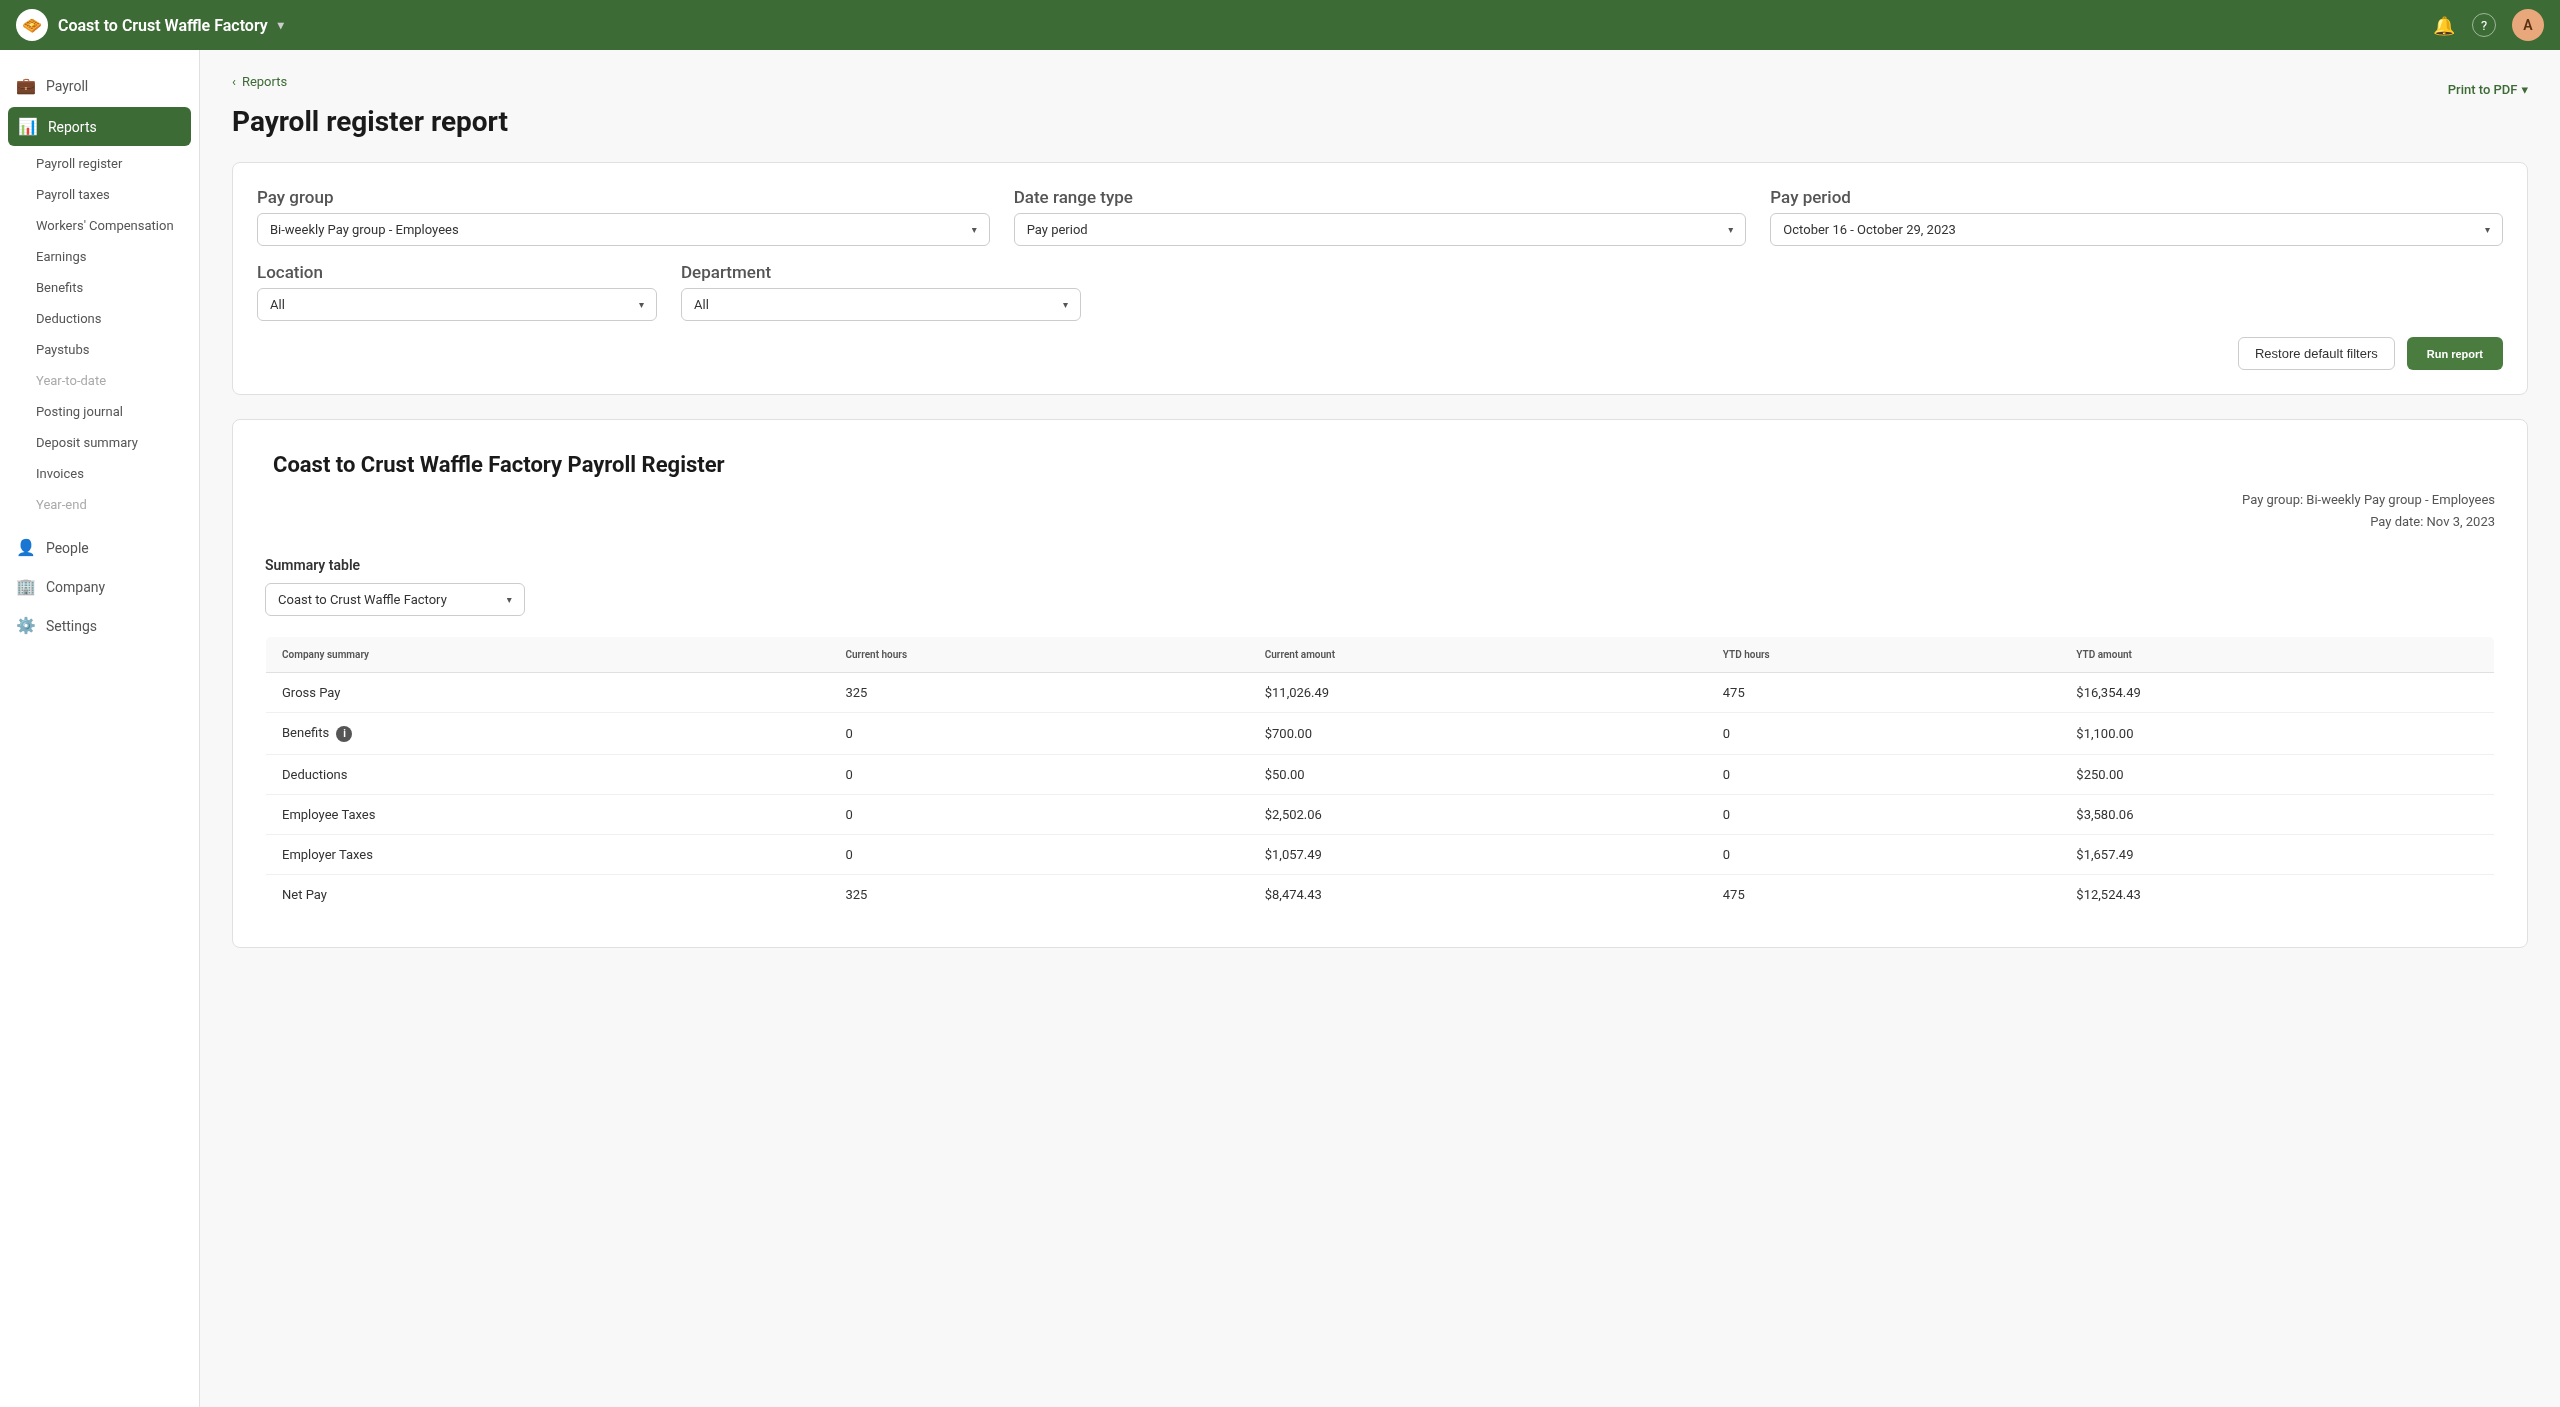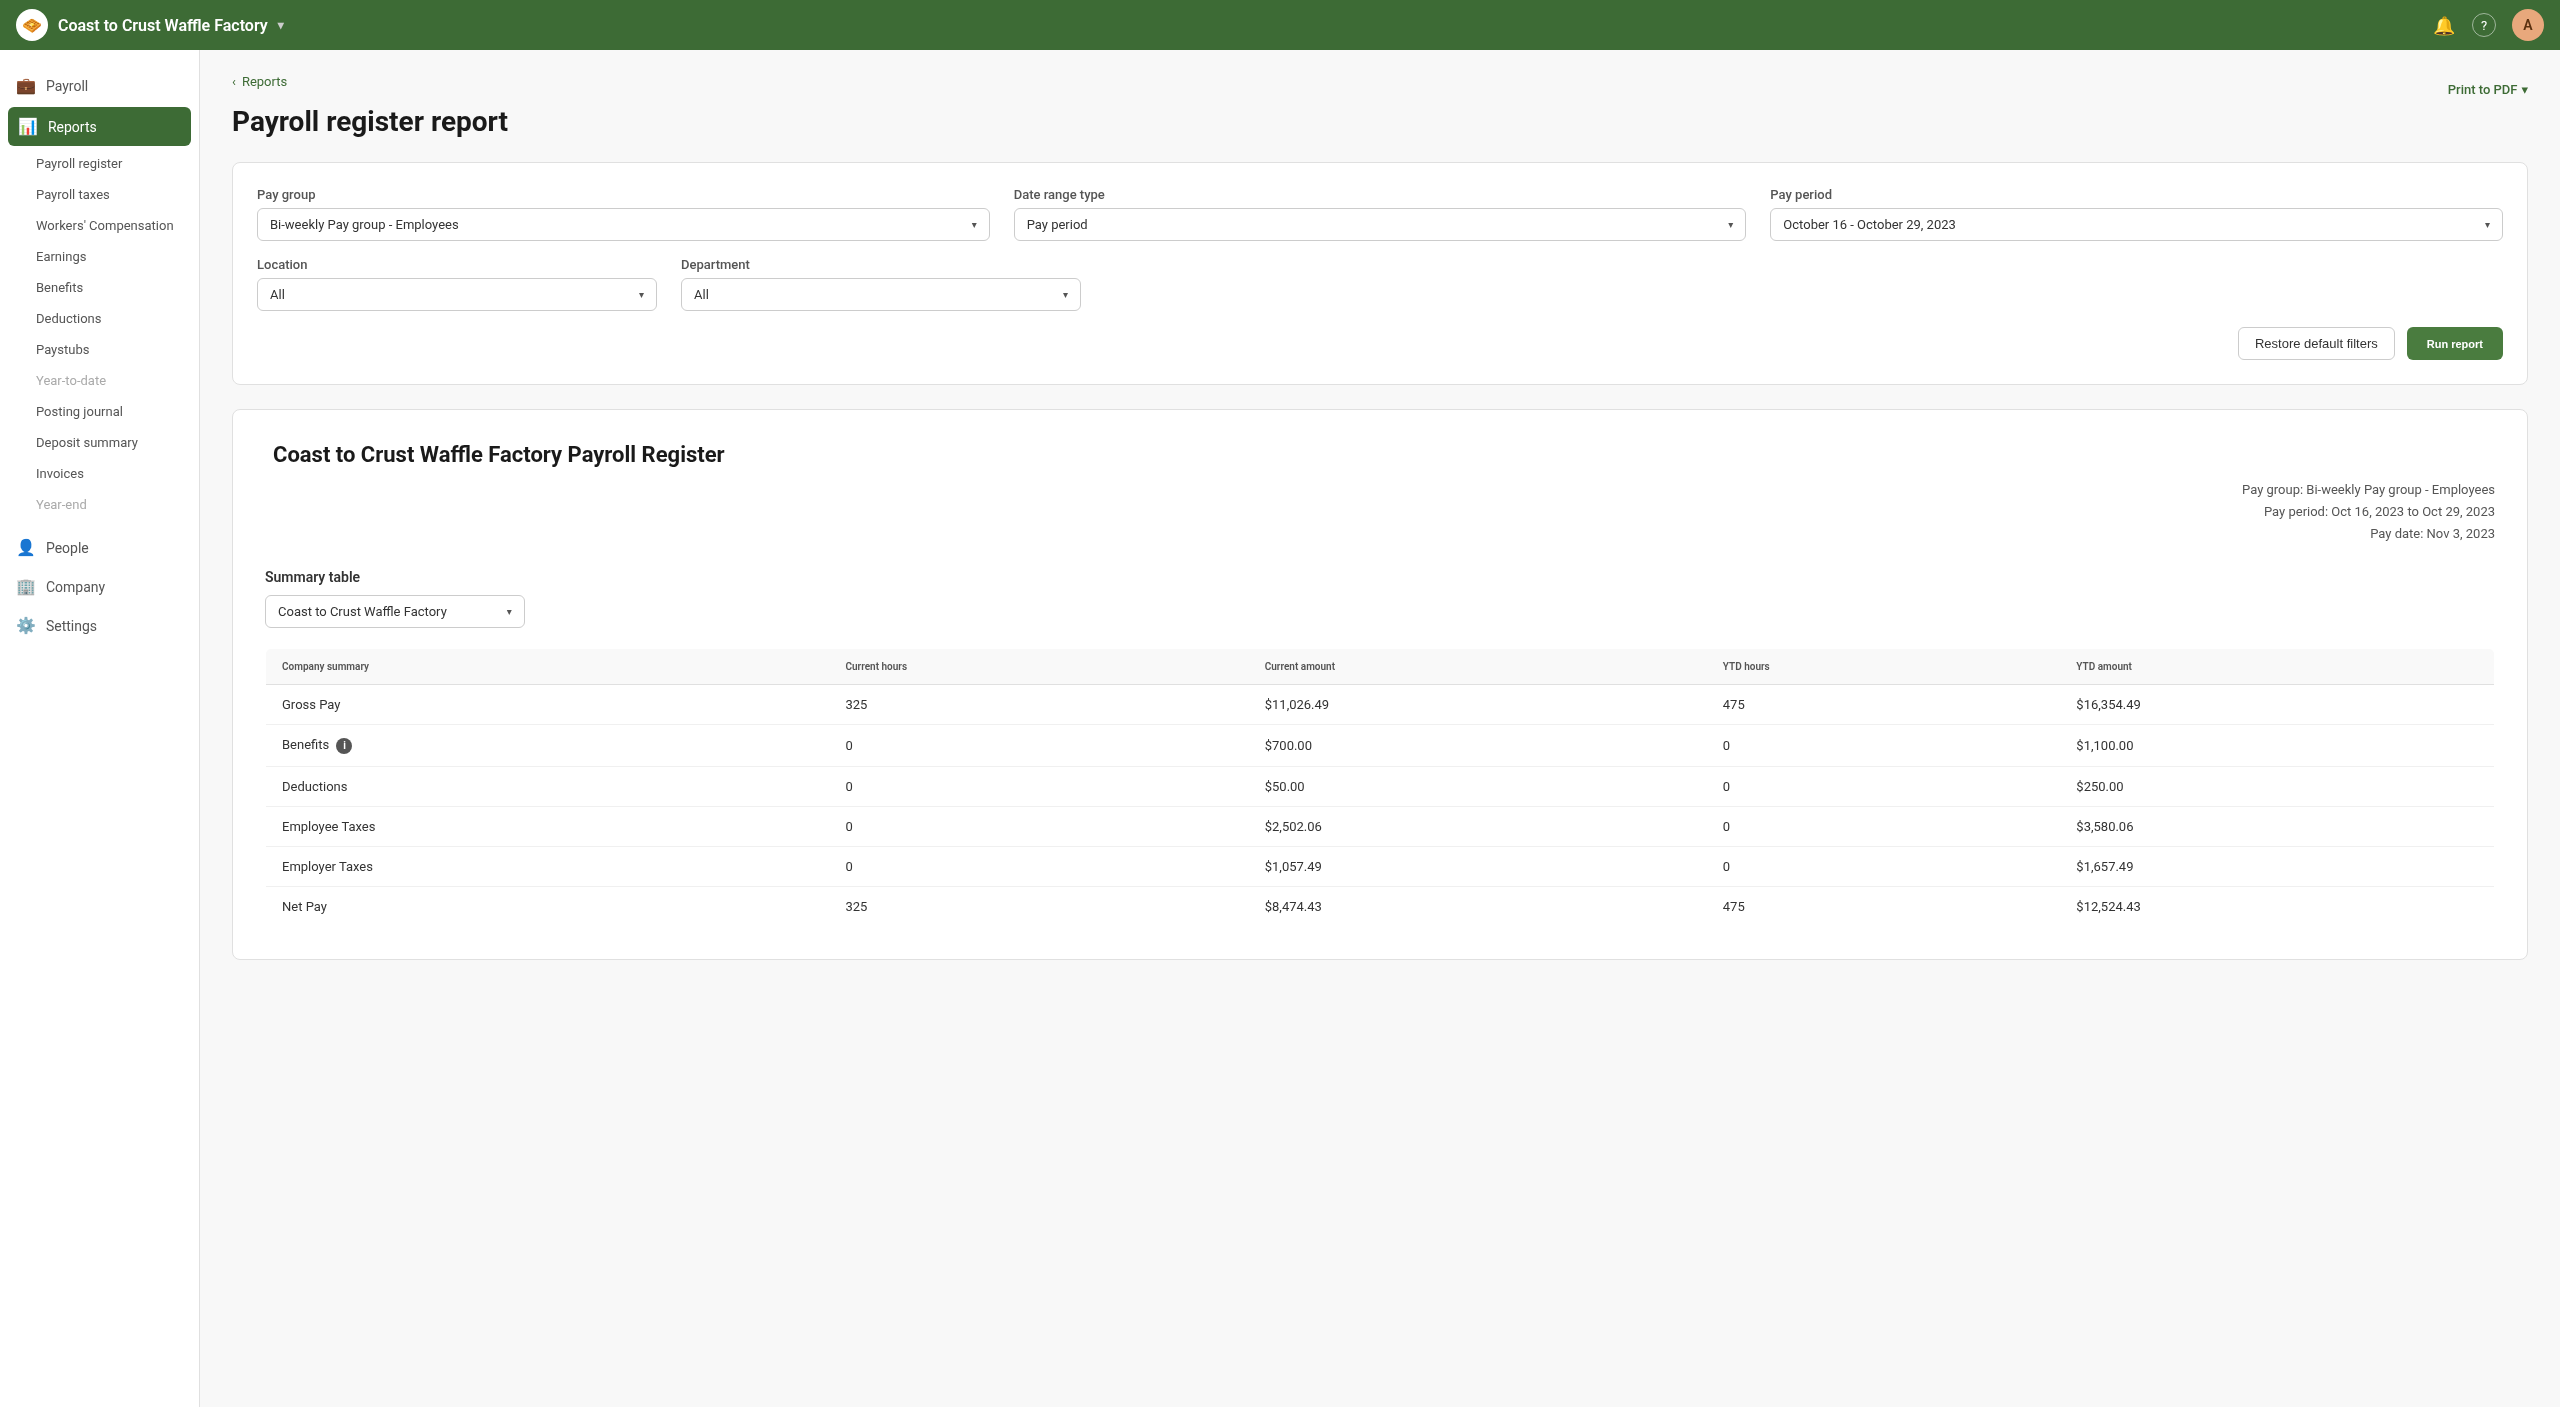--- a/index.html
+++ b/index.html
@@ -151,21 +151,21 @@
       margin-bottom: 16px;
     }
     .filter-row:last-child { margin-bottom: 0; }
     .filter-group {
       display: flex;
       flex-direction: column;
       gap: 6px;
       flex: 1;
     }
     .filter-label {
-      font-size: 13px;
+      font-size: 17px;
       font-weight: 500;
       color: #555;
     }
     .filter-select {
       border: 1px solid #ccc;
       border-radius: 6px;
       padding: 8px 12px;
       font-size: 13px;
       color: #333;
       background: white;
@@ -403,21 +403,20 @@
       <div class="btn-row">
         <button class="btn-secondary">Restore default filters</button>
         <button class="btn-primary">Run report</button>
       </div>
     </div>
 
     <div class="report-section">
       <h2 class="report-title">Coast to Crust Waffle Factory Payroll Register</h2>
       <div class="report-meta">
         <div>Pay group: Bi-weekly Pay group - Employees</div>
-        <div>Pay period: Oct 16, 2023 to Oct 29, 2023</div>
         <div>Pay date: Nov 3, 2023</div>
       </div>
 
       <div class="summary-table-label">Summary table</div>
 
       <div class="summary-selector">
         <span>Coast to Crust Waffle Factory</span>
         <span class="chevron-down">▾</span>
       </div>
 

